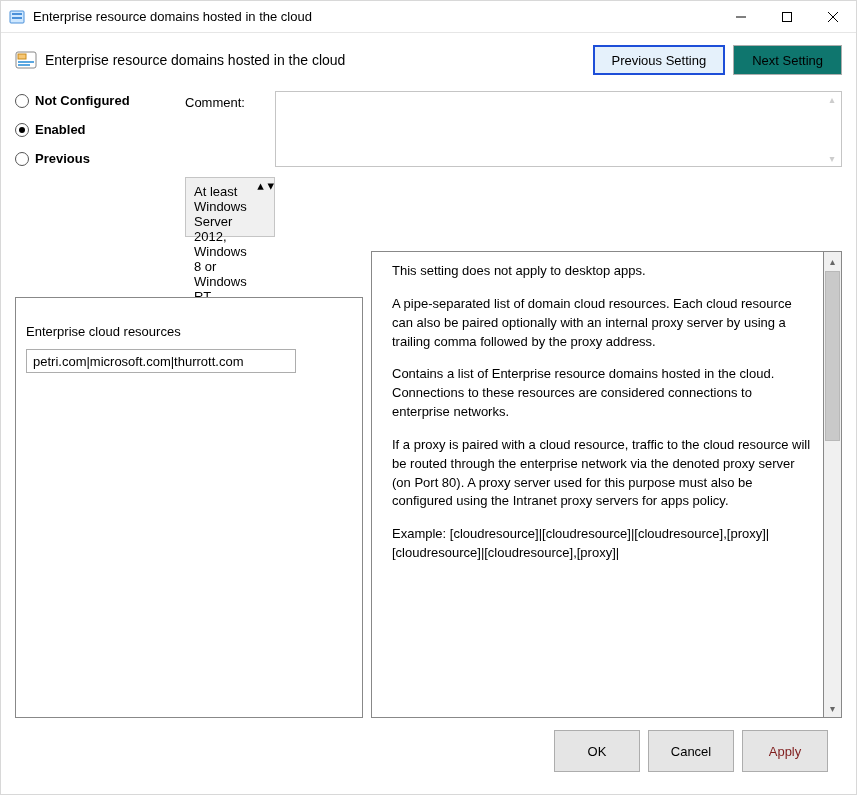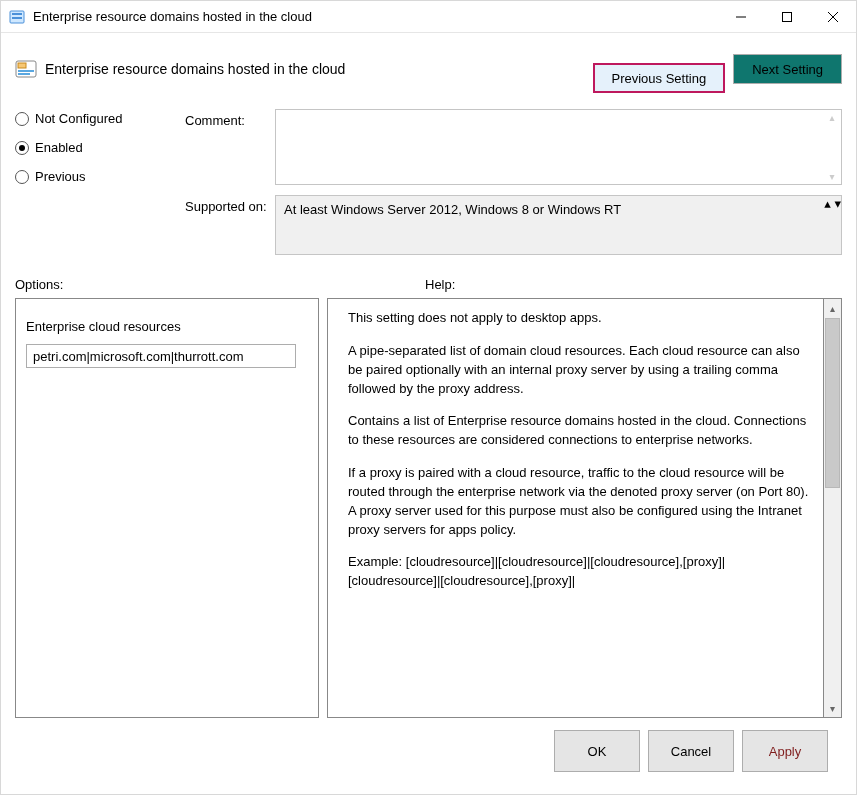--- a/index.html
+++ b/index.html
@@ -45,23 +45,22 @@
       display:inline-flex; align-items:center; justify-content:center;
     }
     .header-row .subtitle { flex:1; font-size:14px; }
     .nav-btn {
       height:30px; padding:0 18px; margin-left:8px;
       background:#0f766e; border:1px solid #adadad;
       font-size:13px; display:flex; align-items:center;
       cursor:pointer;
     }
     .nav-btn.primary {
-      background:#e5f1fb; border:2px solid #be185d;
+      background:#e5f1fb; border:2px solid #1d4ed8;
       padding:0 17px;
-      margin-top:18px;
     }
     
     .upper-grid {
       display:grid;
       grid-template-columns: 170px 90px 1fr;
       column-gap: 0px;
       row-gap: 10px;
       margin-bottom:14px;
     }
     .state-col { display:flex; flex-direction:column; gap:14px; padding-top:2px; }
@@ -92,21 +91,21 @@
     .supported-box .ta-body { flex:1; padding:6px 8px; }
     
     .labels-row { display:flex; margin-top:8px; margin-bottom:6px; }
     .labels-row .opt-lbl { width:410px; }
     
     .lower { flex:1; display:flex; gap:8px; min-height:0; }
     .panel {
       border:1px solid #888; background:#fff;
       display:flex; flex-direction:column;
     }
-    .options-panel { width:304px; padding:20px 10px; }
+    .options-panel { width:348px; padding:26px 10px;margin-top:46px; }
     .options-panel .field-label { margin-bottom:10px; }
     .options-panel input[type="text"]{
       width:270px; height:24px; border:1px solid #adadad;
       padding:2px 6px; font-size:13px;
     }
     .help-wrap { flex:1; display:flex; min-width:0; }
     .help-panel { flex:1; padding:10px 10px 10px 20px; overflow:hidden; line-height:1.45; }
     .help-panel p { margin:0 0 14px 0; }
     .help-scroll {
       width:18px; background:#f0f0f0; border:1px solid #888; border-left:none;
@@ -169,21 +168,21 @@
         <rect x="3" y="15" width="12" height="2" fill="#5aa7e0"></rect>
       </svg>
     </span>
     <span class="subtitle">Enterprise resource domains hosted in the cloud</span>
     <div class="nav-btn primary">Previous Setting</div>
     <div class="nav-btn">Next Setting</div>
   </div>
 
   <div class="upper-grid">
 
-    <div class="state-col" style="grid-row: span 2;">
+    <div class="state-col" style="grid-row: span 2; font-weight: bold;">
       <div class="radio-row">
         <span class="radio"></span>
         <span>Not Configured</span>
       </div>
       <div class="radio-row">
         <span class="radio checked"></span>
         <span>Enabled</span>
       </div>
       <div class="radio-row">
         <span class="radio"></span>
@@ -192,34 +191,29 @@
     </div>
     <div class="lbl">Comment:</div>
     <div class="textarea-like">
       <div class="ta-body"></div>
       <div class="ta-scroll">
         <span>▴</span>
         <span>▾</span>
       </div>
     </div>
 
-    <div class="lbl" style="text-align:left;">Supported on:</div>
     <div class="supported-box">
       <div class="ta-body">At least Windows Server 2012, Windows 8 or Windows RT</div>
       <div class="ta-scroll">
         <span>▴</span>
         <span>▾</span>
       </div>
     </div>
   </div>
 
-  <div class="labels-row">
-    <div class="opt-lbl">Options:</div>
-    <div>Help:</div>
-  </div>
 
   <div class="lower">
     <div class="panel options-panel">
       <div class="field-label">Enterprise cloud resources</div>
       <input type="text" value="petri.com|microsoft.com|thurrott.com" style="">
     </div>
     <div class="help-wrap">
       <div class="panel help-panel">
         <p>This setting does not apply to desktop apps.</p>
         <p>A pipe-separated list of domain cloud resources. Each cloud resource can also be paired optionally with an internal proxy server by using a trailing comma followed by the proxy address.</p>

